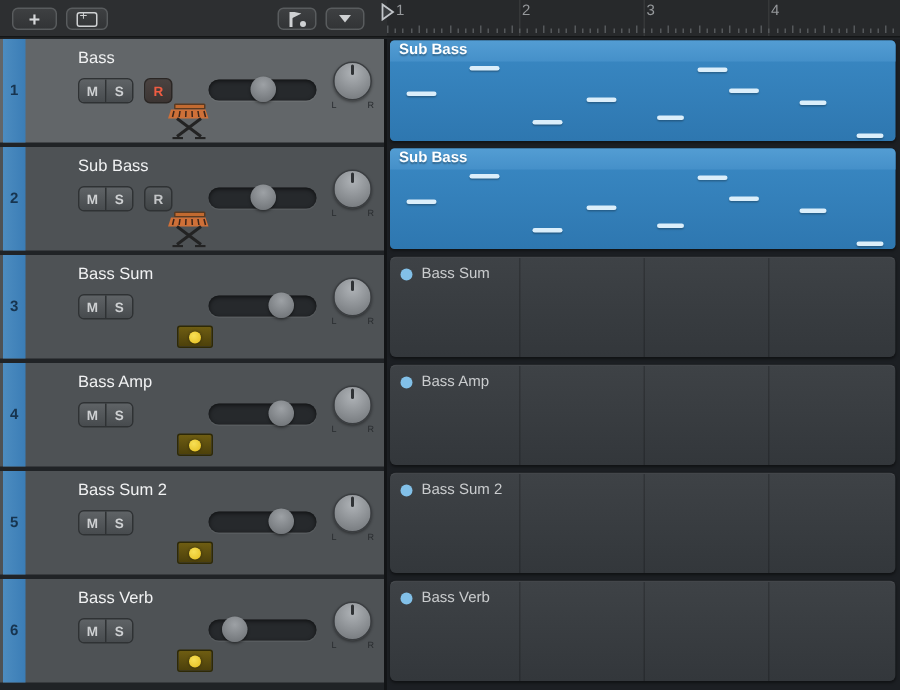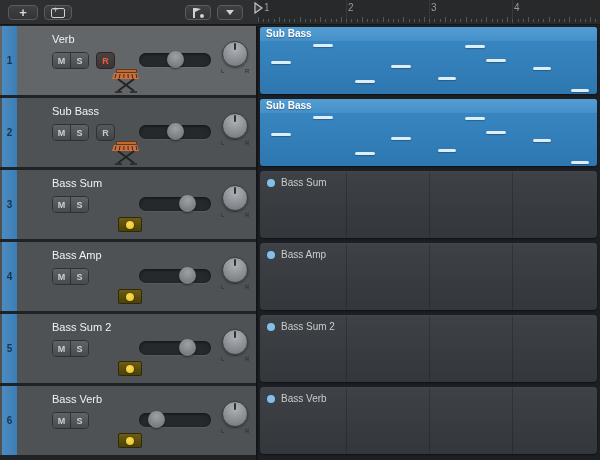--- a/index.html
+++ b/index.html
@@ -191,21 +191,21 @@
       <div class="tick" style="left: 326.97px; height: 3px;"></div>
       <div class="tick" style="left: 332.16px; height: 5px;"></div>
       <div class="tick" style="left: 337.35px; height: 3px;"></div>
     </div>
 
   <div id="headers">
       <div class="t-row selected">
         <div class="strip">
           <div class="t-num">1</div>
         </div>
-        <div class="t-name">Verb</div>
+        <div class="t-name">Bass</div>
         <div class="ms-group">
           <div class="ms-btn">M</div>
           <div class="ms-btn">S</div>
         </div>
         <div class="r-btn armed">R</div>
         <div class="slider">
           <div class="thumb" style="left: 28.48px;"></div>
         </div>
         <div class="knob"></div>
         <div class="pan-l">L</div>

